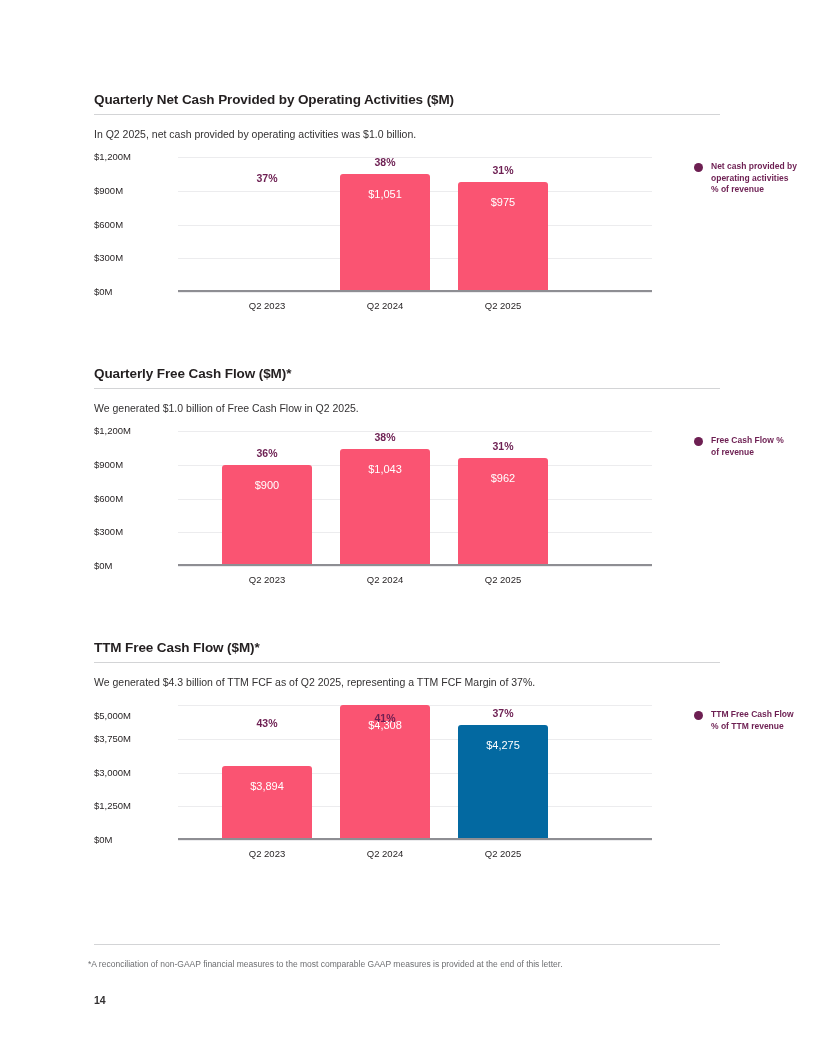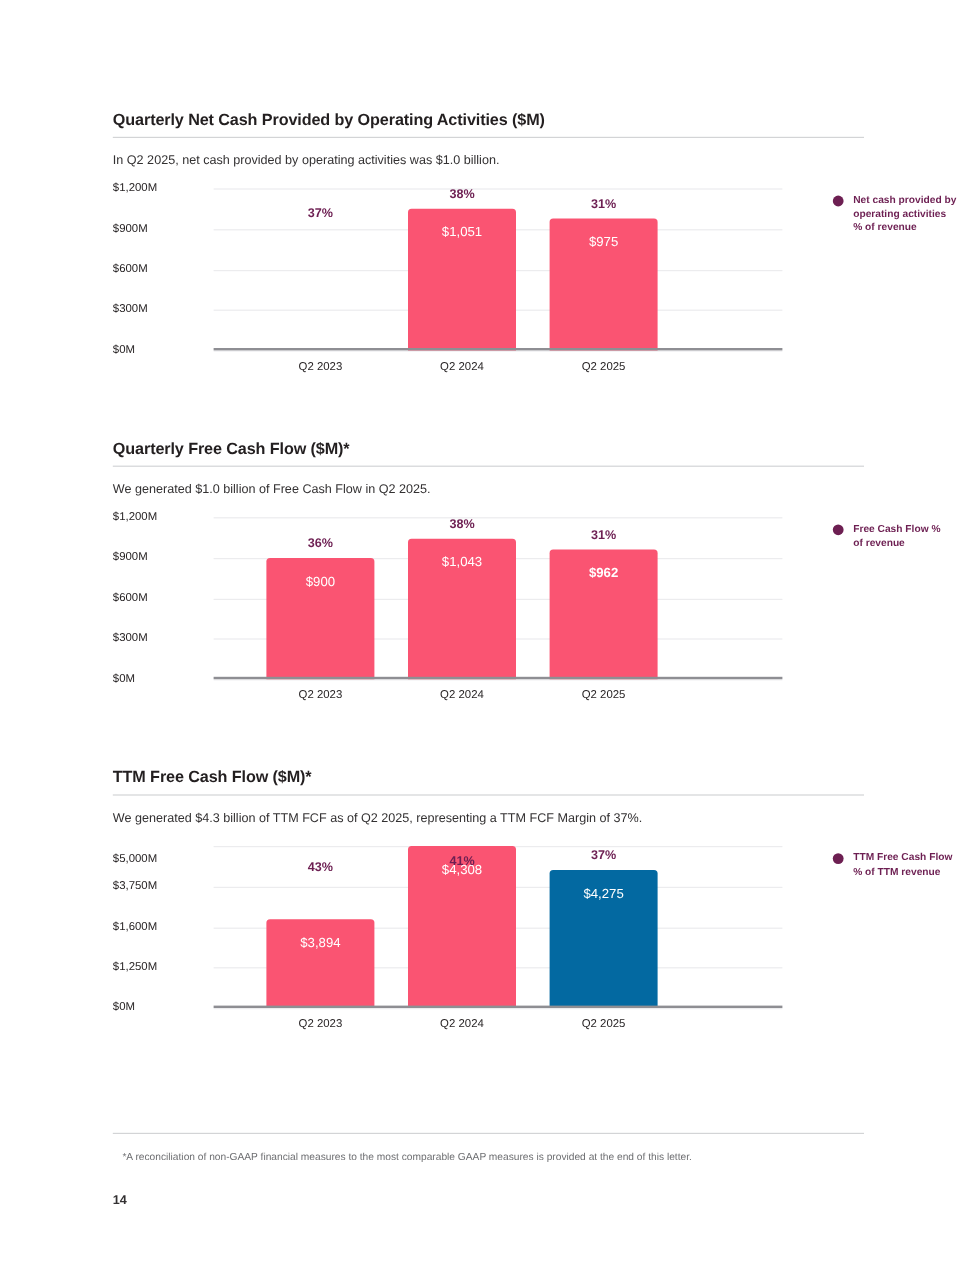--- a/index.html
+++ b/index.html
@@ -195,21 +195,21 @@
   .footer-rule {
     position: absolute;
     left: 94px;
     top: 944px;
     width: 626px;
     height: 1px;
     background: #d3d4d6;
   }
   .footnote {
     position: absolute;
-    left: 102px;
+    left: 88px;
     top: 958px;
     width: 640px;
     font-size: 8.5px;
     color: #6d6e71;
     line-height: 12px;
   }
   .page-number {
     position: absolute;
     left: 94px;
     top: 994px;
@@ -302,21 +302,21 @@
               </div>
               <div class="bar-pct" style="bottom: 107.25px; color: rgb(109, 31, 82);">36%</div>
             </div>
             <div class="bar-group" style="left: 148px;">
               <div class="bar" style="height: 117.337px; background: rgb(250, 84, 114);">
                 <div class="bar-value" style="top: 14px;">$1,043</div>
               </div>
               <div class="bar-pct" style="bottom: 123.337px; color: rgb(109, 31, 82);">38%</div>
             </div>
             <div class="bar-group" style="left: 266px;">
-              <div class="bar" style="height: 108.225px; background: rgb(250, 84, 114); font-weight: bold;">
+              <div class="bar" style="height: 108.225px; background: rgb(250, 84, 114);">
                 <div class="bar-value" style="top: 14px;">$962</div>
               </div>
               <div class="bar-pct" style="bottom: 114.225px; color: rgb(109, 31, 82);">31%</div>
             </div>
           </div>
         <div class="baseline"></div>
       </div>
       <div class="xlabels" id="xl-1">
           <div class="xlabel" style="left: 30px;">Q2 2023</div>
           <div class="xlabel" style="left: 148px;">Q2 2024</div>
@@ -332,21 +332,21 @@
 
   <div class="section" id="section-2">
     <div class="section-title">TTM Free Cash Flow ($M)*</div>
     <div class="title-rule"></div>
     <div class="section-subtitle">We generated $4.3 billion of TTM FCF as of Q2 2025, representing a TTM FCF Margin of 37%.</div>
 
     <div class="chart-area">
       <div class="ylabels" id="yl-2">
           <div class="ylabel" style="top: 135px;">$0M</div>
           <div class="ylabel" style="top: 101.25px;">$1,250M</div>
-          <div class="ylabel" style="top: 67.5px;">$1,600M</div>
+          <div class="ylabel" style="top: 67.5px;">$3,000M</div>
           <div class="ylabel" style="top: 33.75px;">$3,750M</div>
           <div class="ylabel" style="top: 11px;">$5,000M</div>
         </div>
       <div class="plot" id="plot-2">
         <div class="gridline" style="top: 135px;"></div>
           <div class="gridline" style="top: 101.25px;"></div>
           <div class="gridline" style="top: 67.5px;"></div>
           <div class="gridline" style="top: 33.75px;"></div>
           <div class="gridline" style="top: 0px;"></div>
           <div class="bars" id="bars-2">

